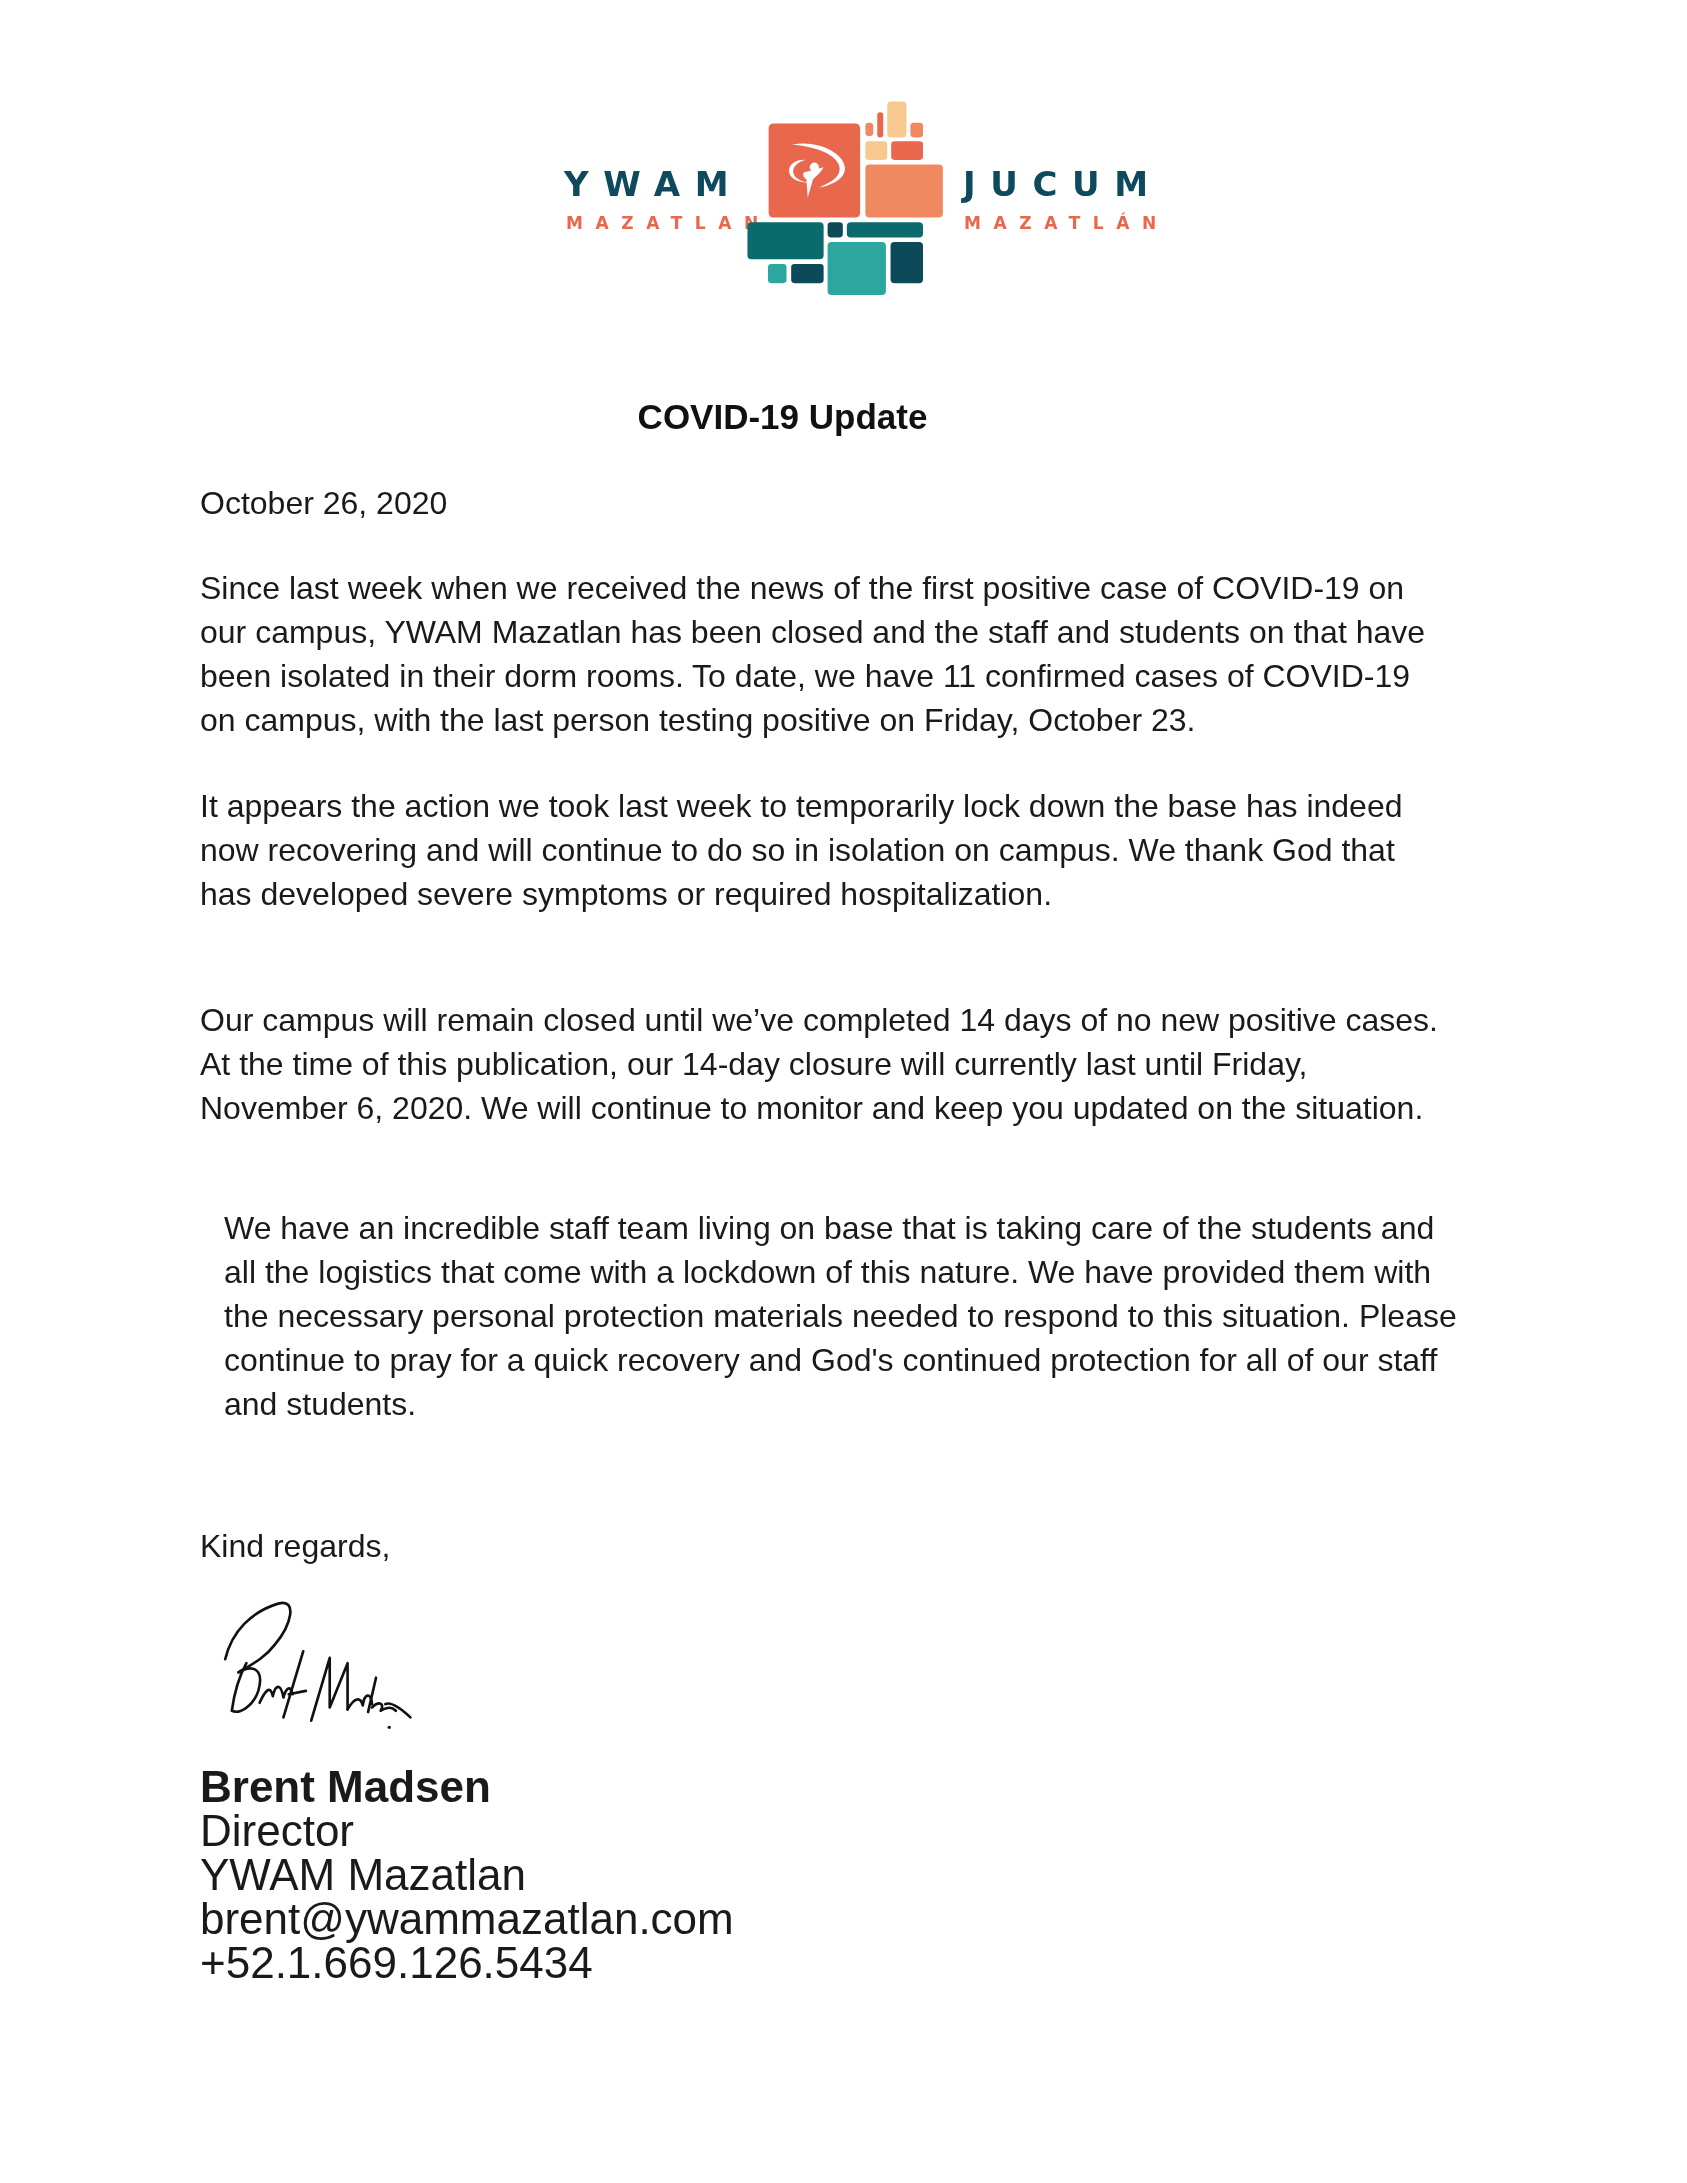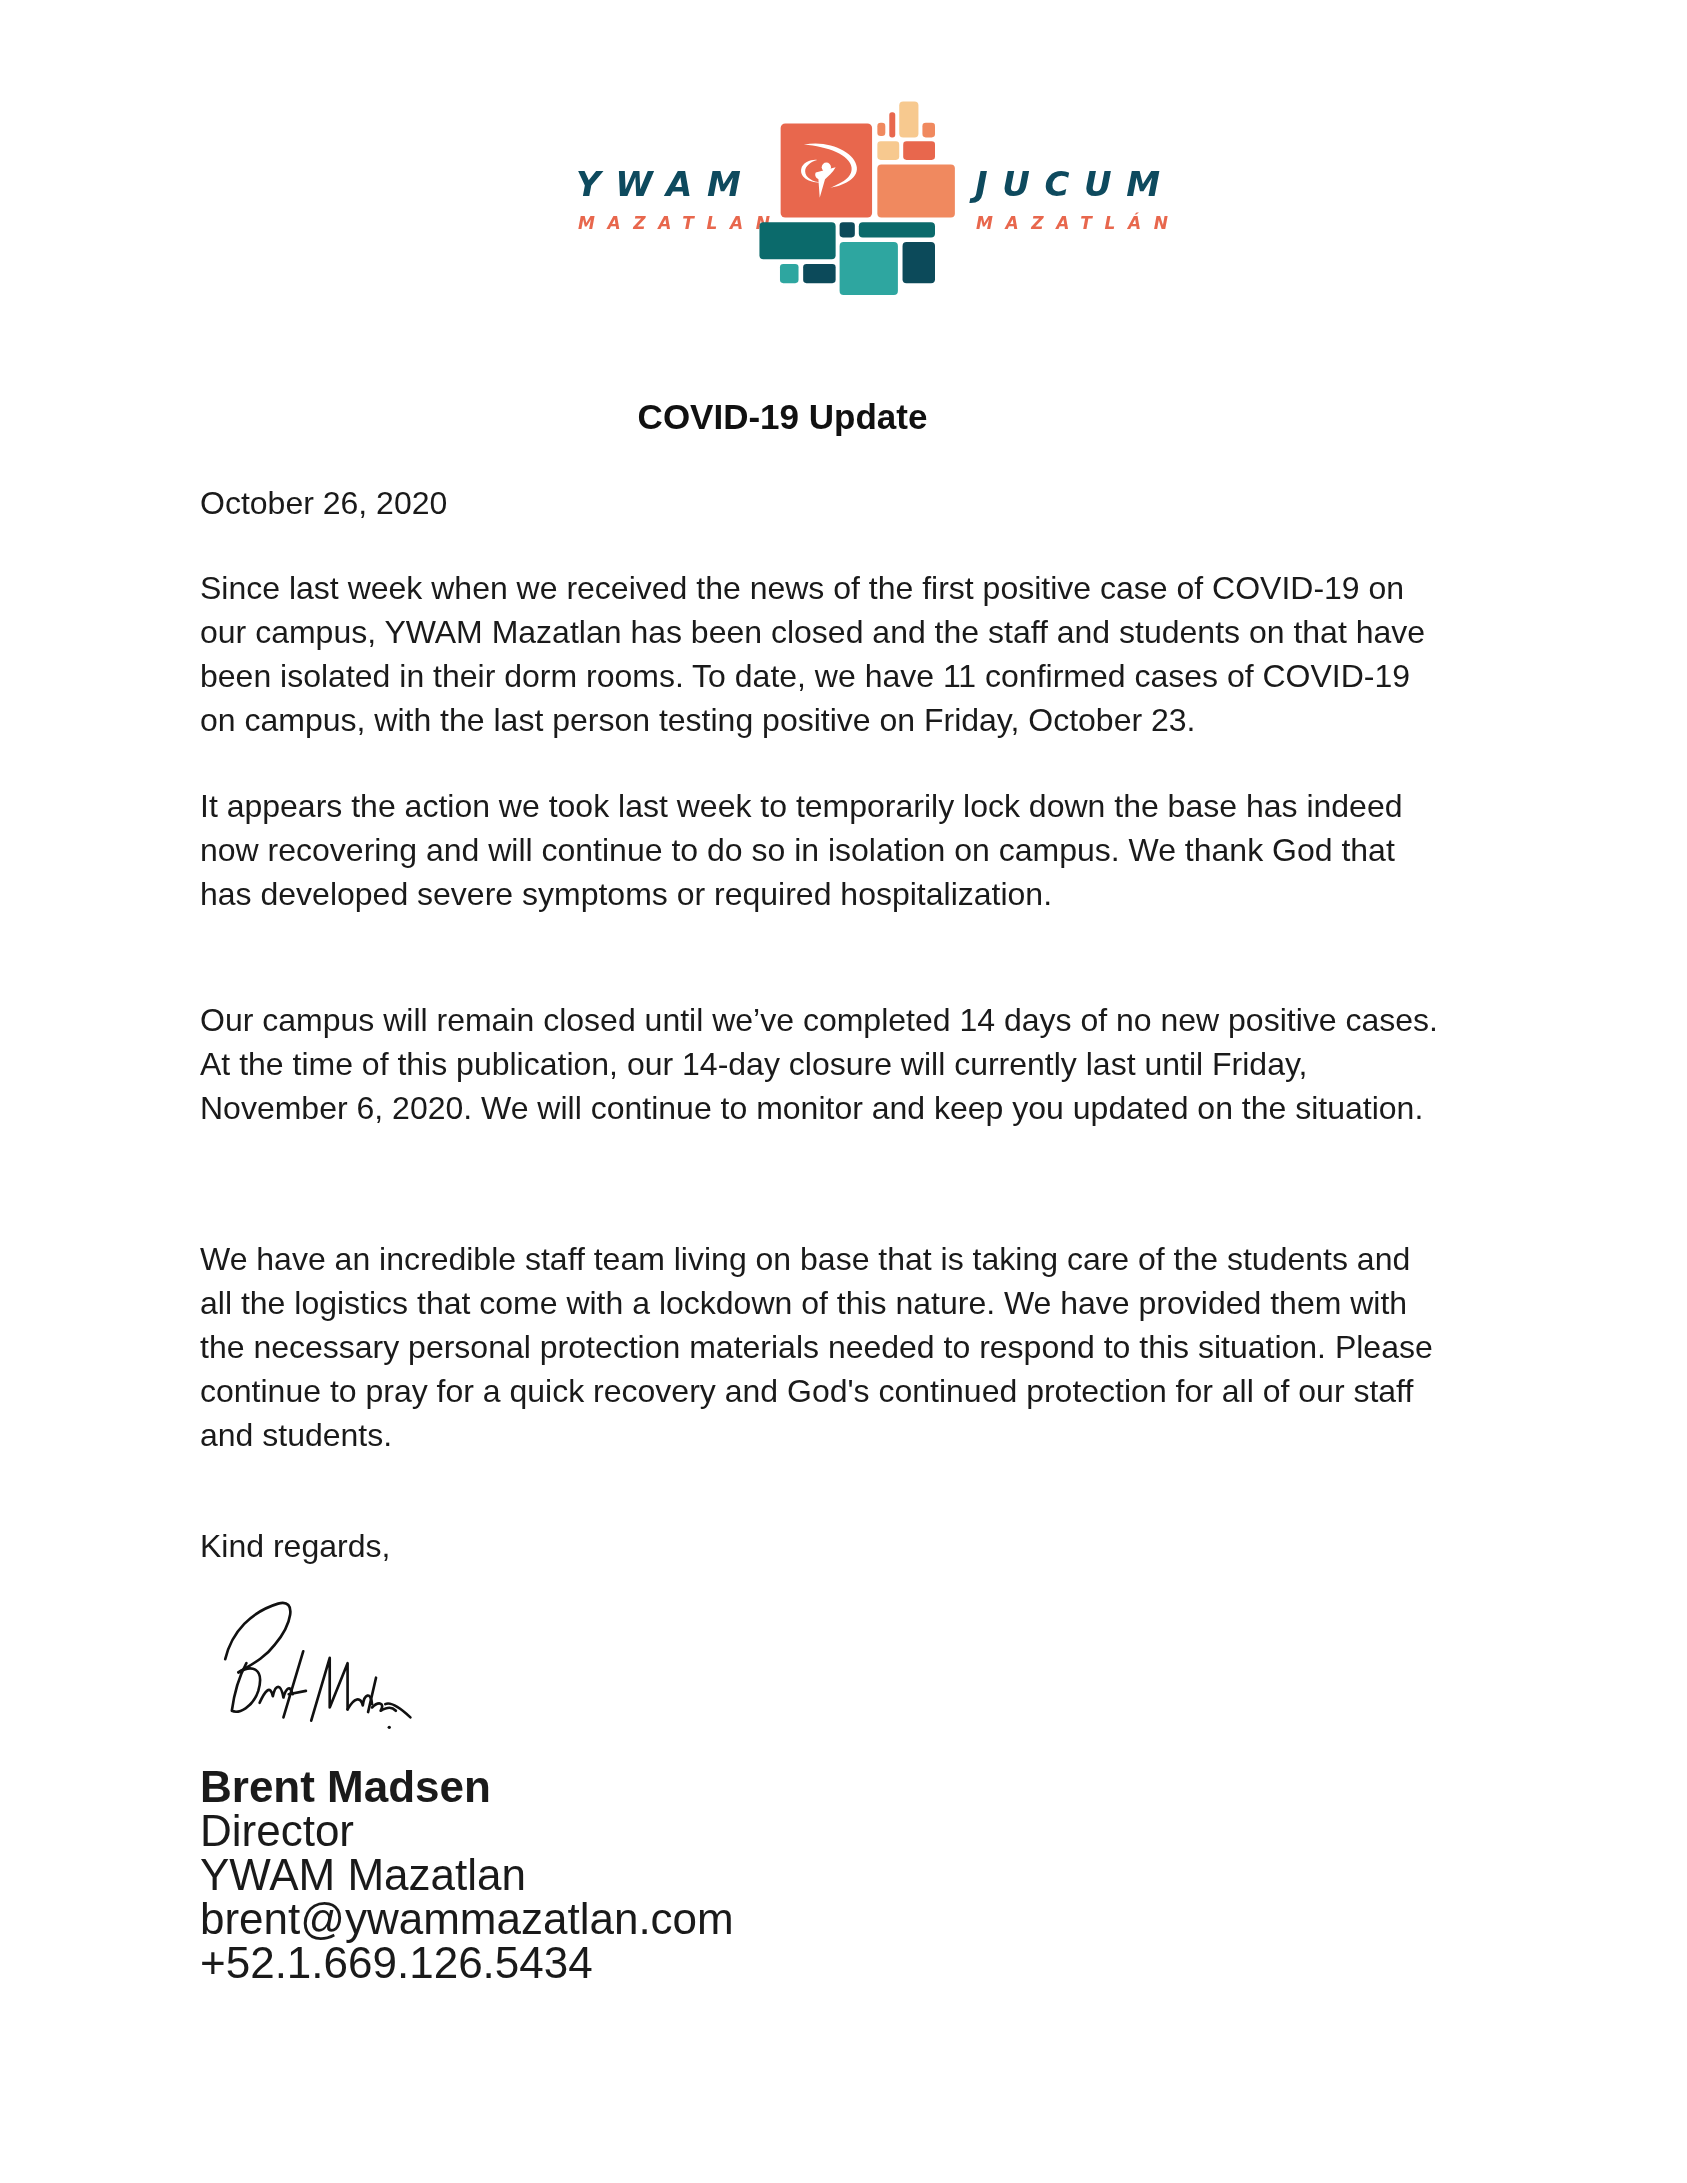--- a/index.html
+++ b/index.html
@@ -1,39 +1,39 @@
 <!DOCTYPE html>
 <html style="font-size:10.6px"><head>
 <meta charset="utf-8">
 <style>
   html, body { margin: 0; padding: 0; background: #ffffff; }
   body { width: 1687px; height: 2183px; position: relative; overflow: hidden;
          font-family: "Liberation Sans", sans-serif; color: #1a1a1a; }
 
   
-  .logo { position: absolute; left: 12px; top: 0; width: 1656px; height: 311px; font-style: italic; }
+  .logo { position: absolute; left: 0; top: 0; width: 1656px; height: 311px; }
   .wordmark { position: absolute; font-family: "DejaVu Sans", sans-serif; font-weight: bold; }
   .wm-main { font-size: 34px; letter-spacing: 14.6px; color: #0e4a5e; }
   .wm-sub  { font-size: 17px; letter-spacing: 12.6px; color: #e8674d; }
   #ywam-main { left: 564px; top: 164px; }
   #ywam-sub  { left: 566px; top: 213px; }
   #jucum-main { left: 963px; top: 164px; }
   #jucum-sub  { left: 964px; top: 213px; }
   .mark { position: absolute; left: 741px; top: 93px; width: 205px; height: 212px; }
 
   
   .title { position: absolute; left: 0; width: 1565px; top: 397px; text-align: center;
            font-size: 35px; font-weight: bold; color: #111; }
   .date  { position: absolute; left: 200px; top: 485px; font-size: 32px; }
   .para  { position: absolute; left: 200px; width: 1303px; font-size: 32px; line-height: 44px; }
   .para .ln { display: block; white-space: nowrap; }
   #p1 { top: 566px; }
   #p2 { top: 784px; }
   #p3 { top: 998px; }
-  #p4 { top: 1237px; }
+  #p4 { top: 1206px; margin-left: 24px; }
 
   .closing { position: absolute; left: 200px; top: 1528px; font-size: 32px; }
   .signature { position: absolute; left: 212px; top: 1585px; width: 291px; height: 149px; }
 
   .contact { position: absolute; left: 200px; top: 1765px; font-size: 44px; line-height: 44px; }
   .contact .ln { display: block; white-space: nowrap; }
   .contact .name { font-weight: bold; }
 </style>
 </head>
 <body>

